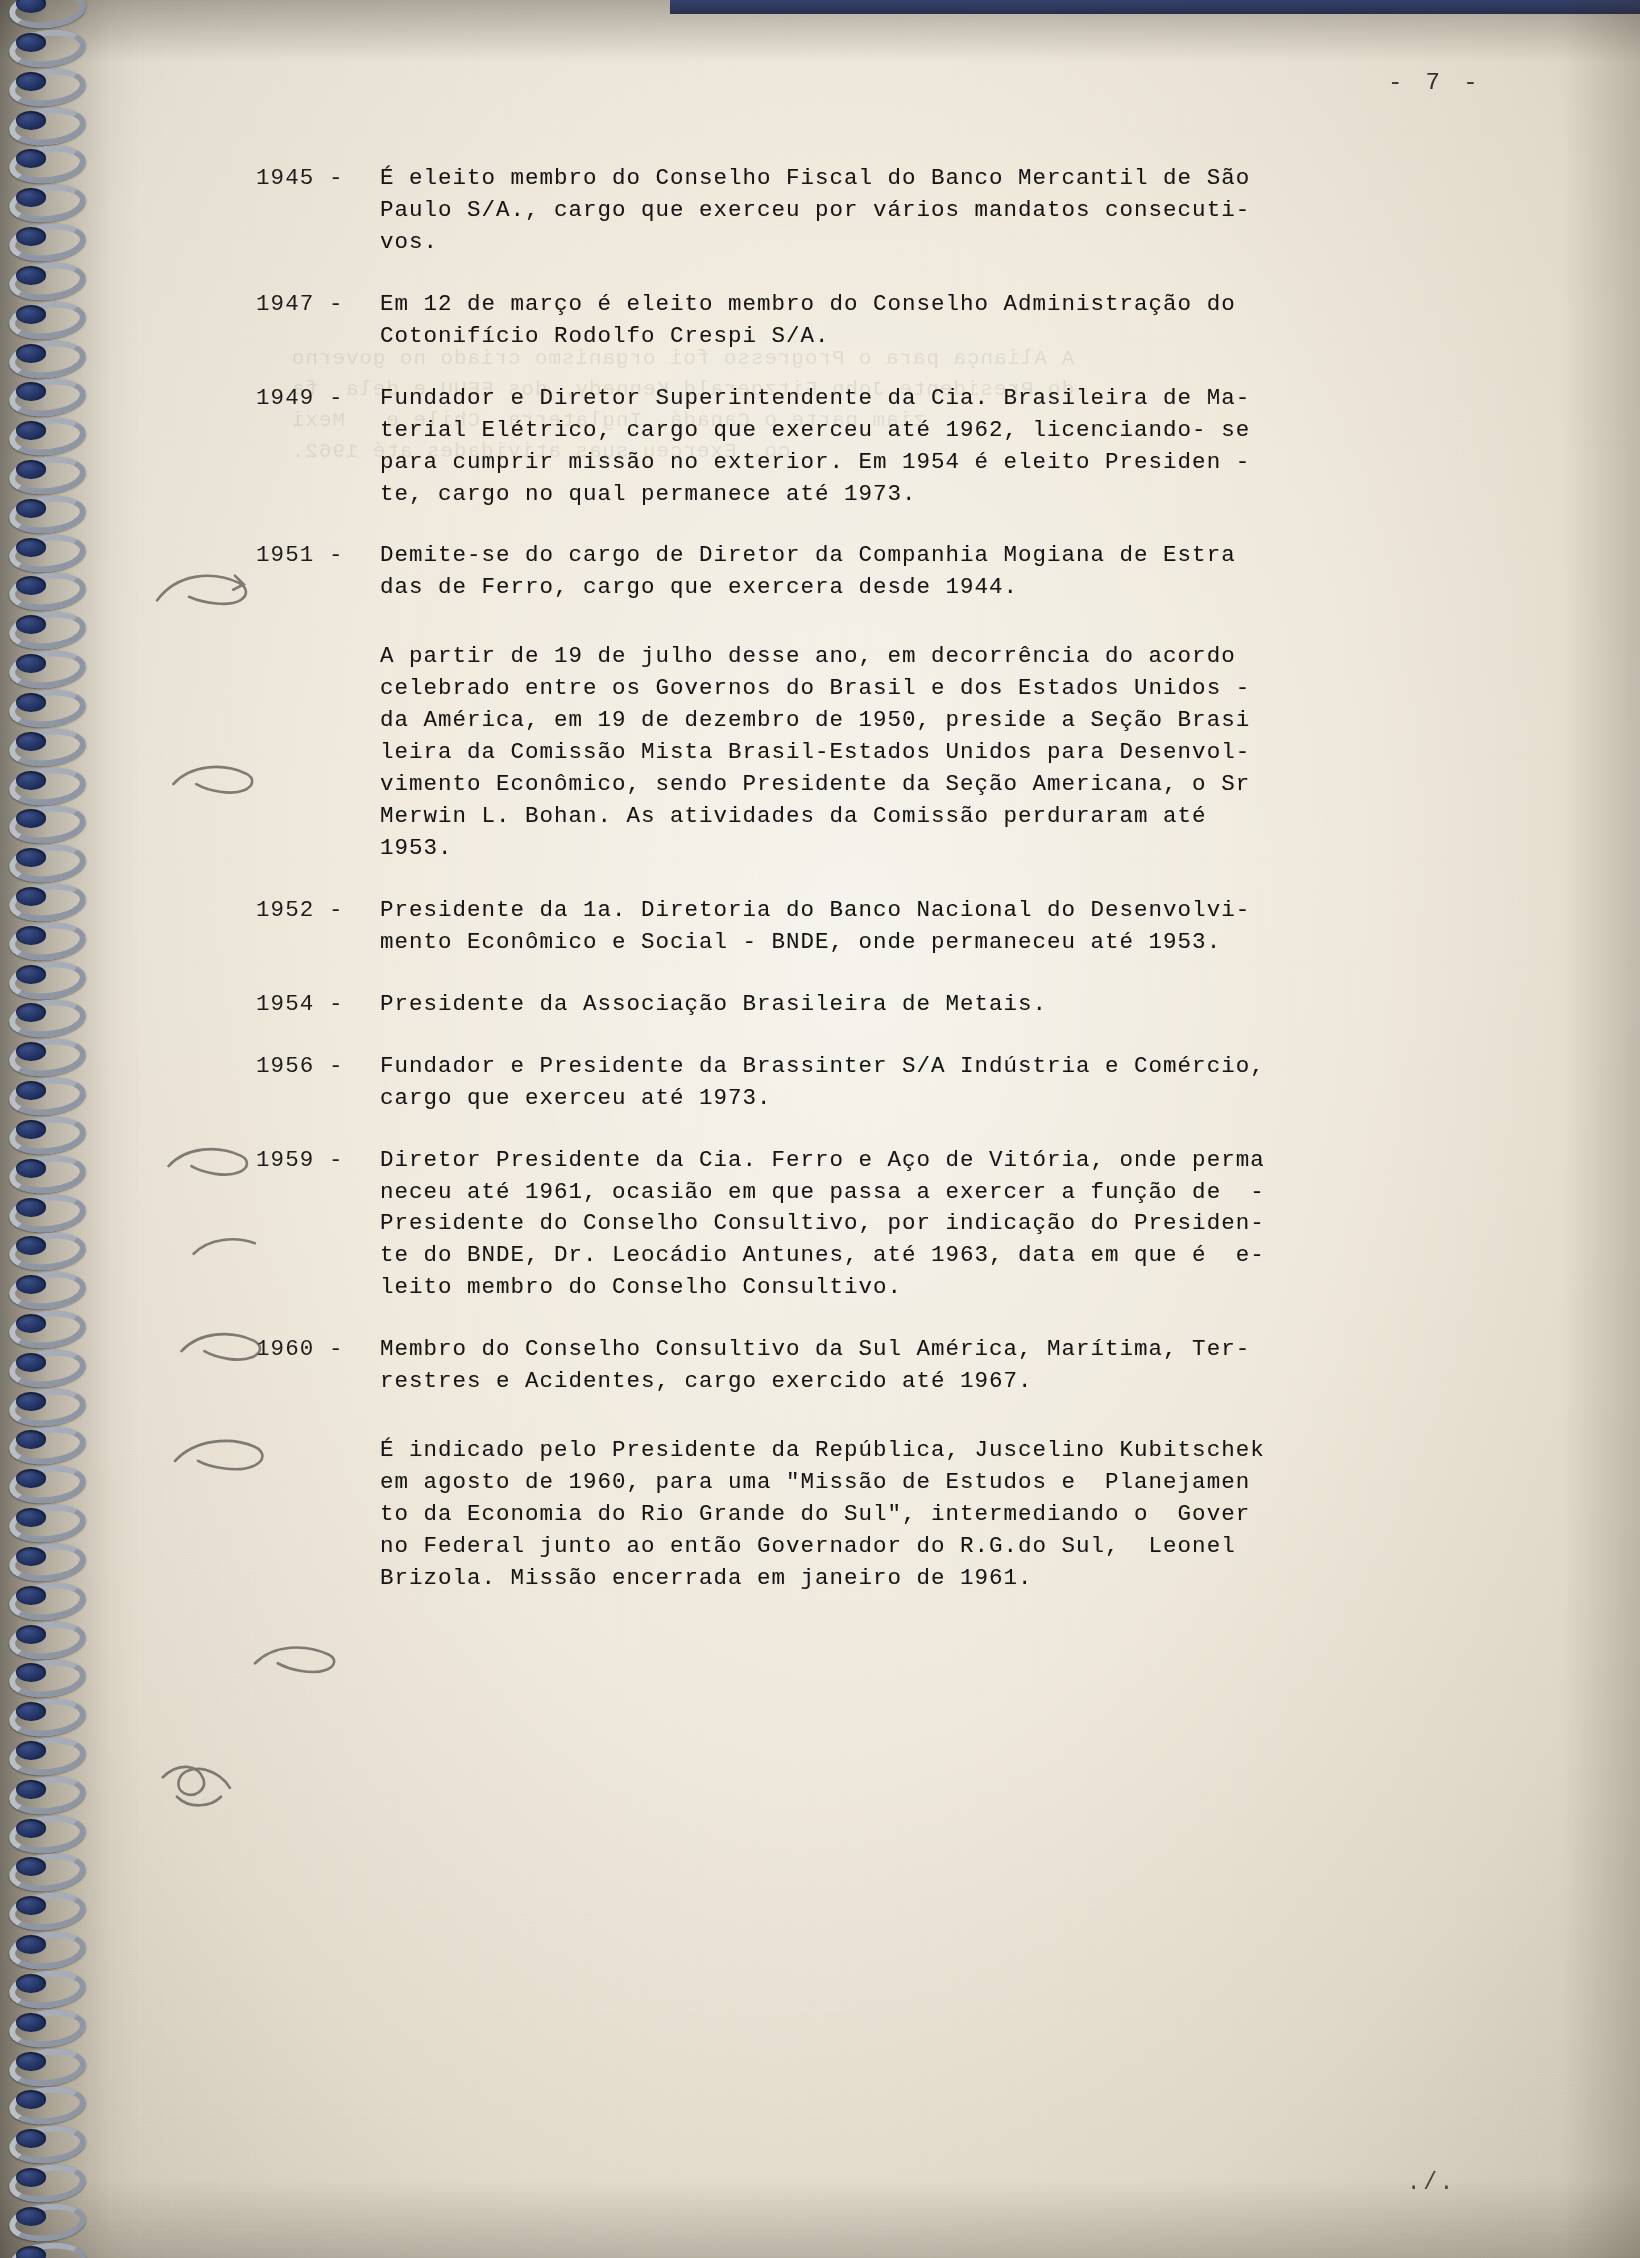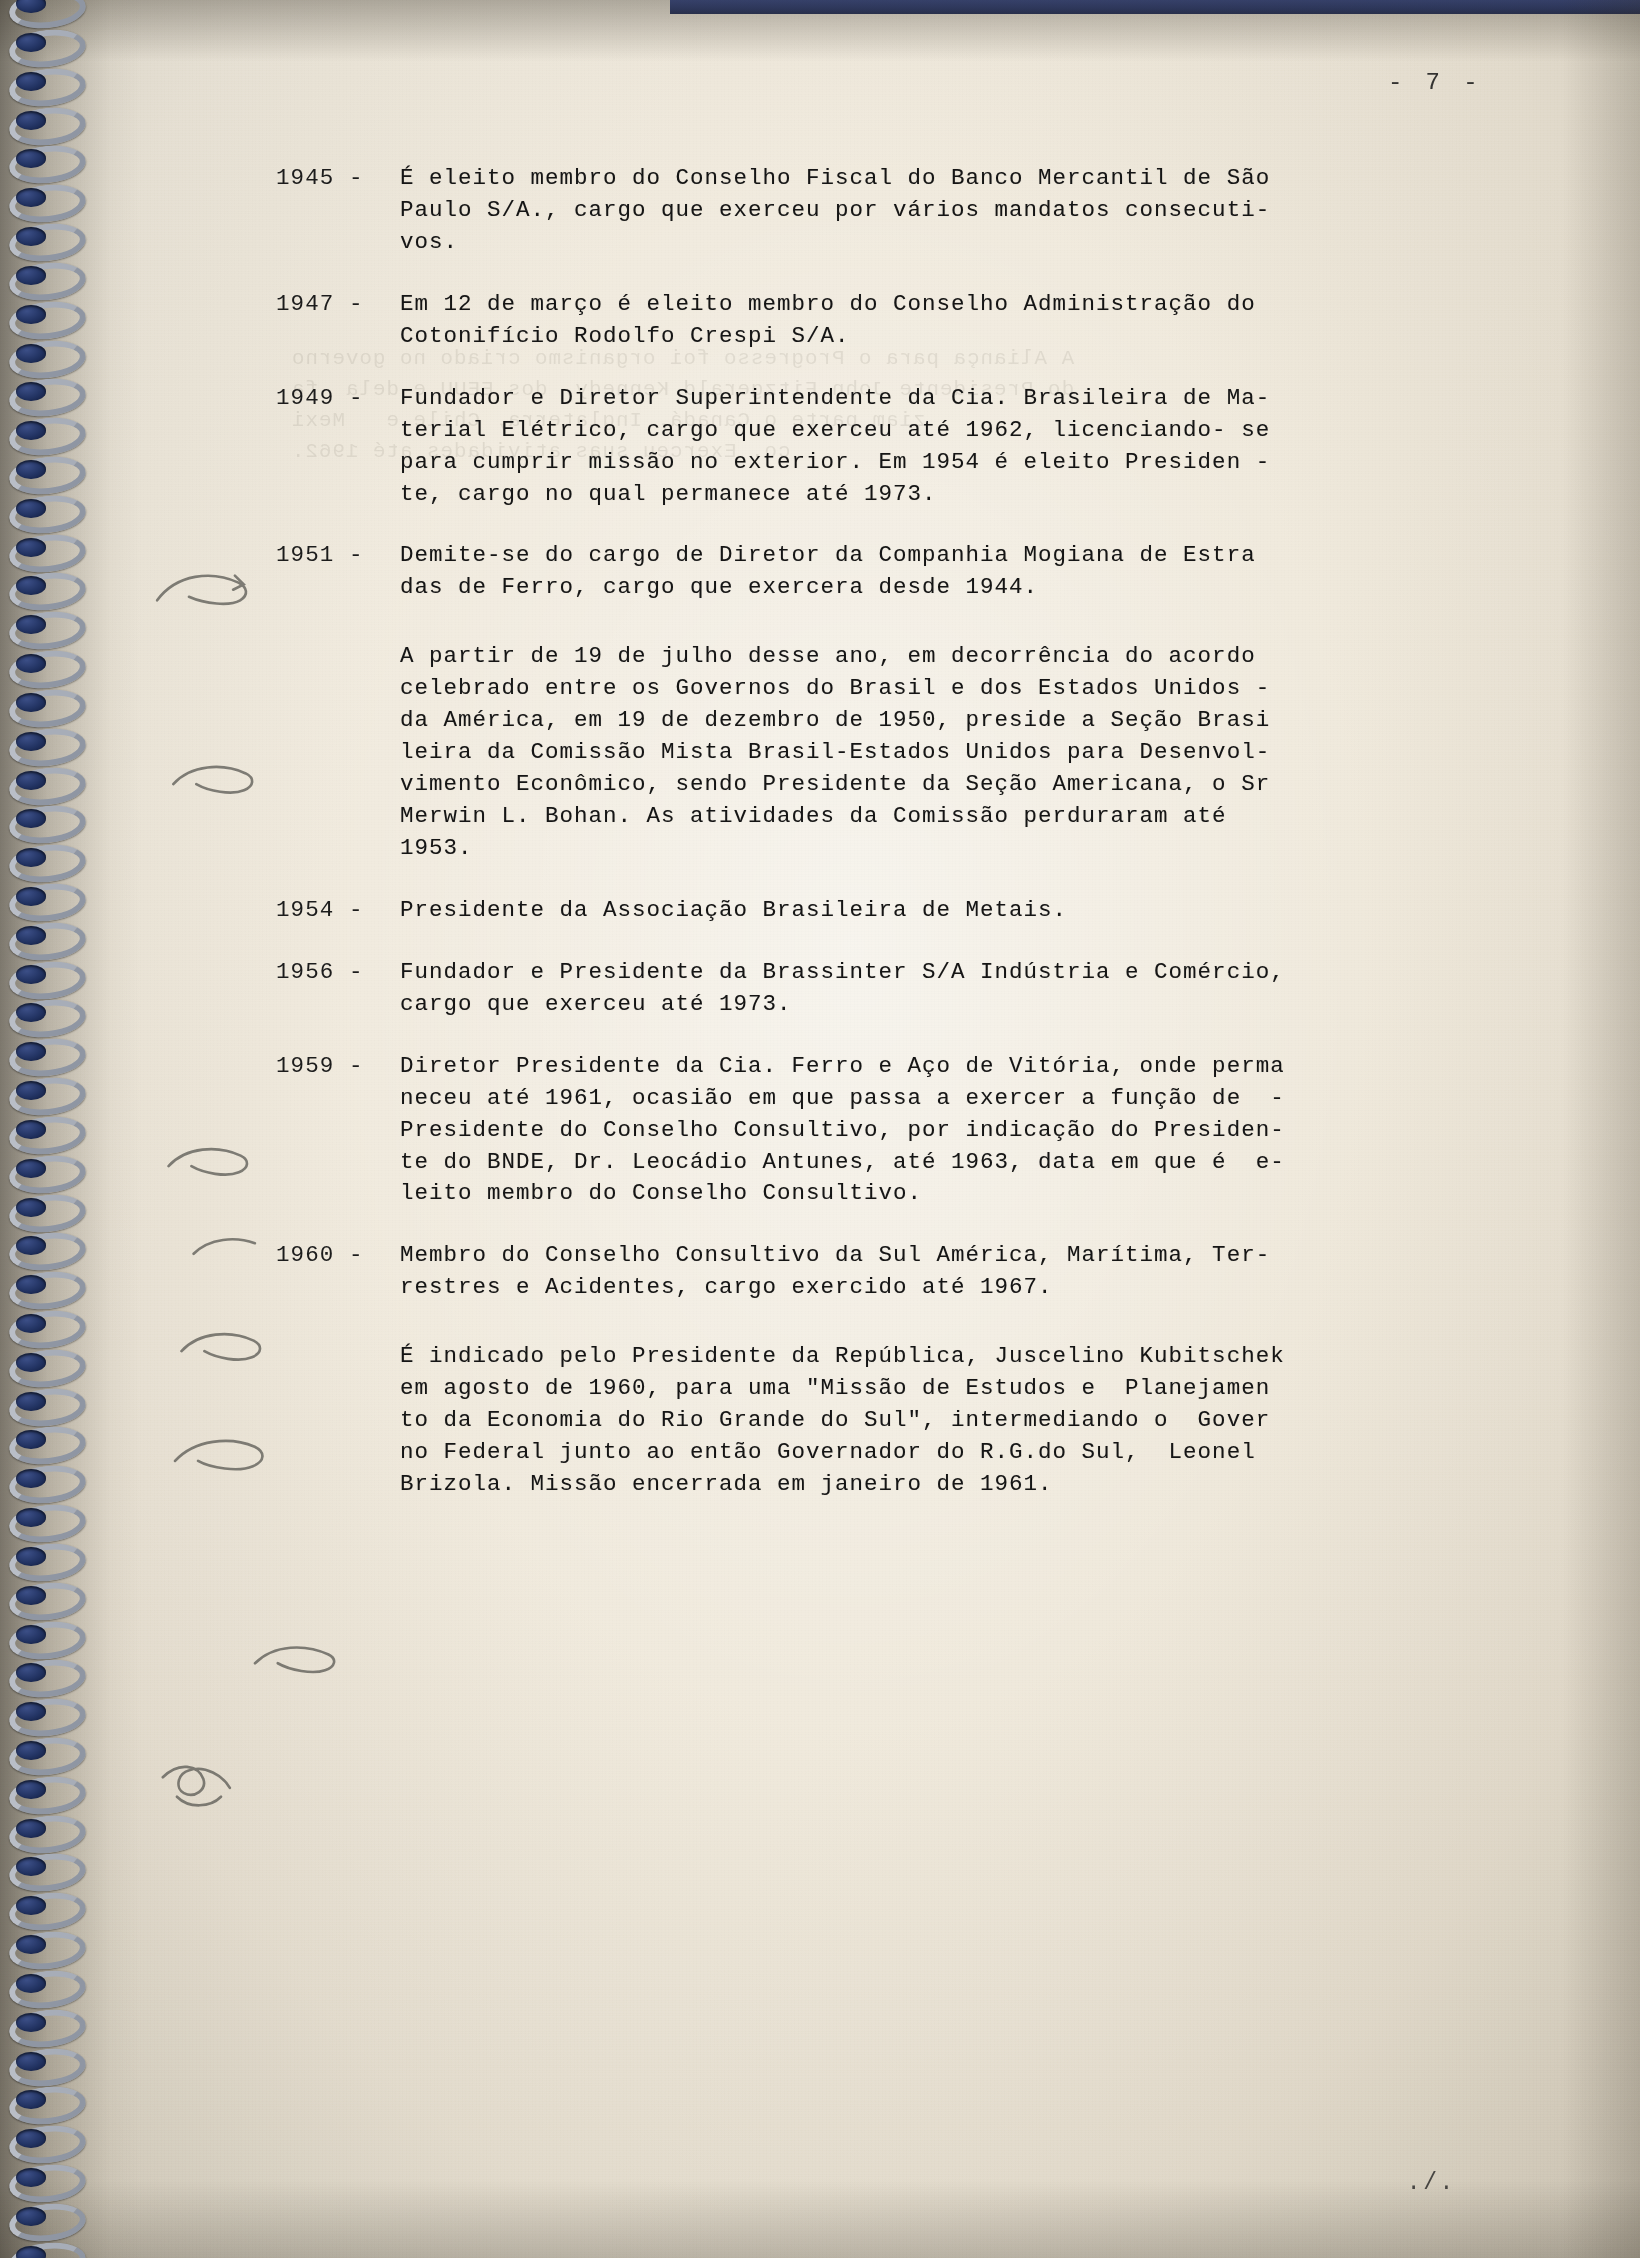--- a/index.html
+++ b/index.html
@@ -114,21 +114,20 @@
     letter-spacing: 2.6px;
     color: #242424;
     opacity: 0.8;
   }
 
   .entries {
     position: absolute;
     left: 256px;
     top: 163px;
     width: 1288px;
-    margin-left: 20px;
   }
   .entry {
     display: flex;
     align-items: flex-start;
     margin-bottom: 30px;
   }
   .entry .year {
     flex: 0 0 124px;
     font-size: 22.5px;
     letter-spacing: 1.1px;
@@ -215,20 +214,25 @@
           <div class="year"></div>
           <div class="body">A partir de 19 de julho desse ano, em decorrência do acordo
 celebrado entre os Governos do Brasil e dos Estados Unidos -
 da América, em 19 de dezembro de 1950, preside a Seção Brasi
 leira da Comissão Mista Brasil-Estados Unidos para Desenvol-
 vimento Econômico, sendo Presidente da Seção Americana, o Sr
 Merwin L. Bohan. As atividades da Comissão perduraram até
 1953.</div>
         </div>
         <div class="entry">
+          <div class="year">1952 -</div>
+          <div class="body">Presidente da 1a. Diretoria do Banco Nacional do Desenvolvi-
+mento Econômico e Social - BNDE, onde permaneceu até 1953.</div>
+        </div>
+        <div class="entry">
           <div class="year">1954 -</div>
           <div class="body">Presidente da Associação Brasileira de Metais.</div>
         </div>
         <div class="entry">
           <div class="year">1956 -</div>
           <div class="body">Fundador e Presidente da Brassinter S/A Indústria e Comércio,
 cargo que exerceu até 1973.</div>
         </div>
         <div class="entry">
           <div class="year">1959 -</div>

